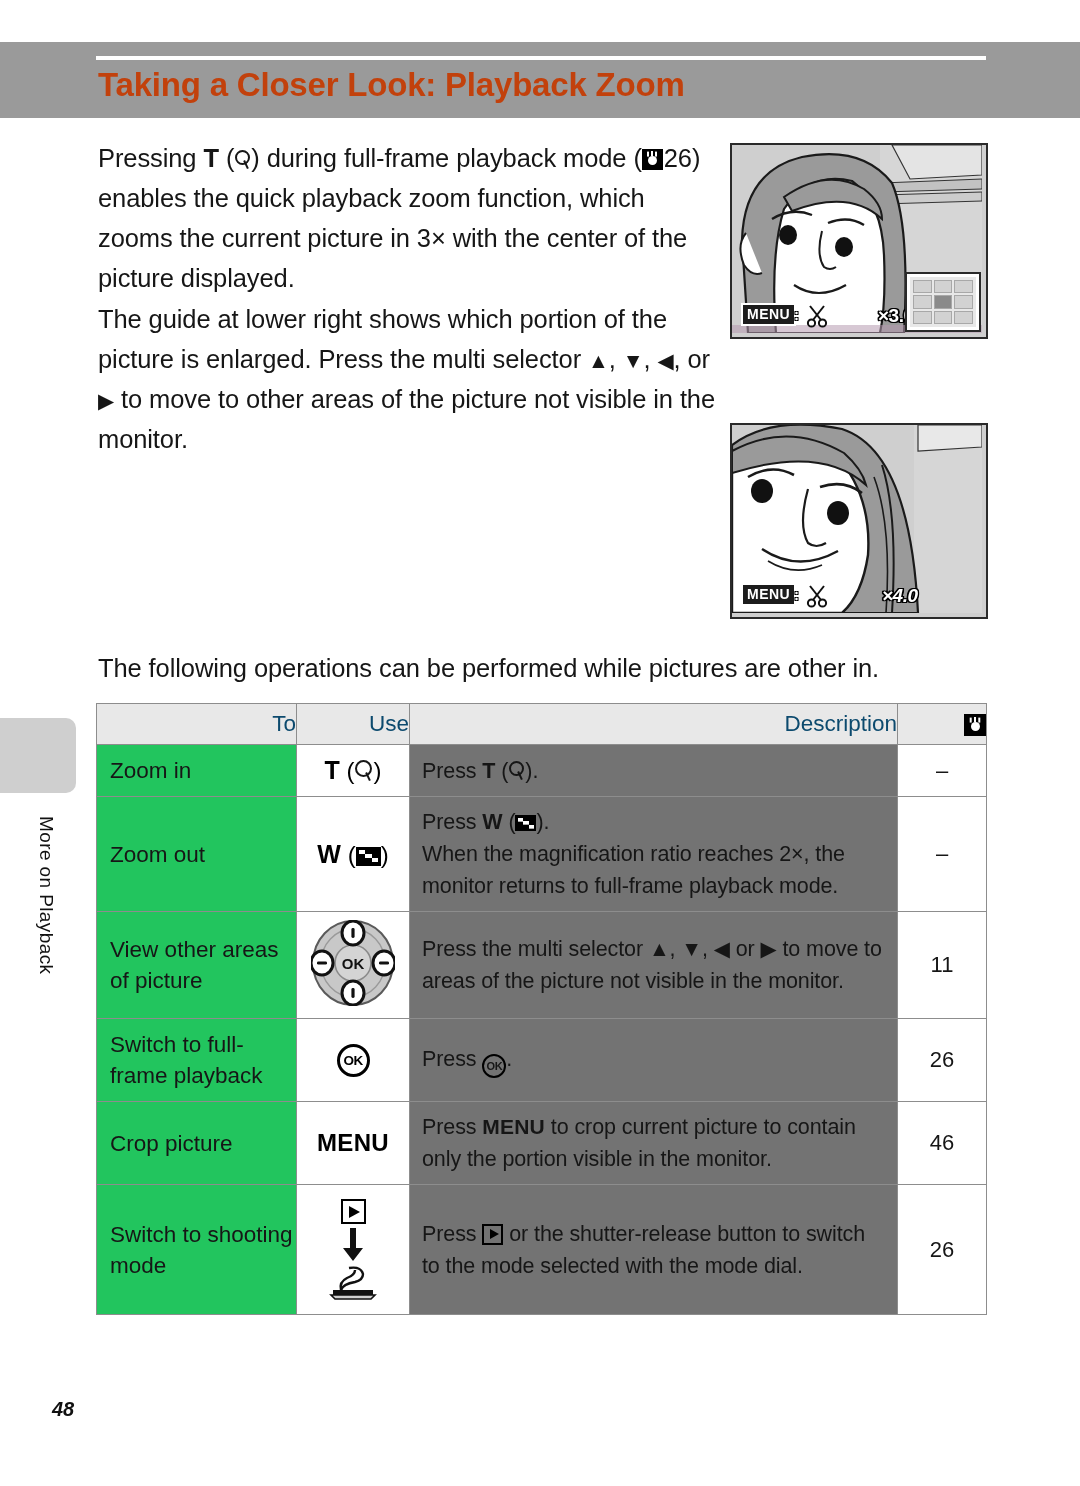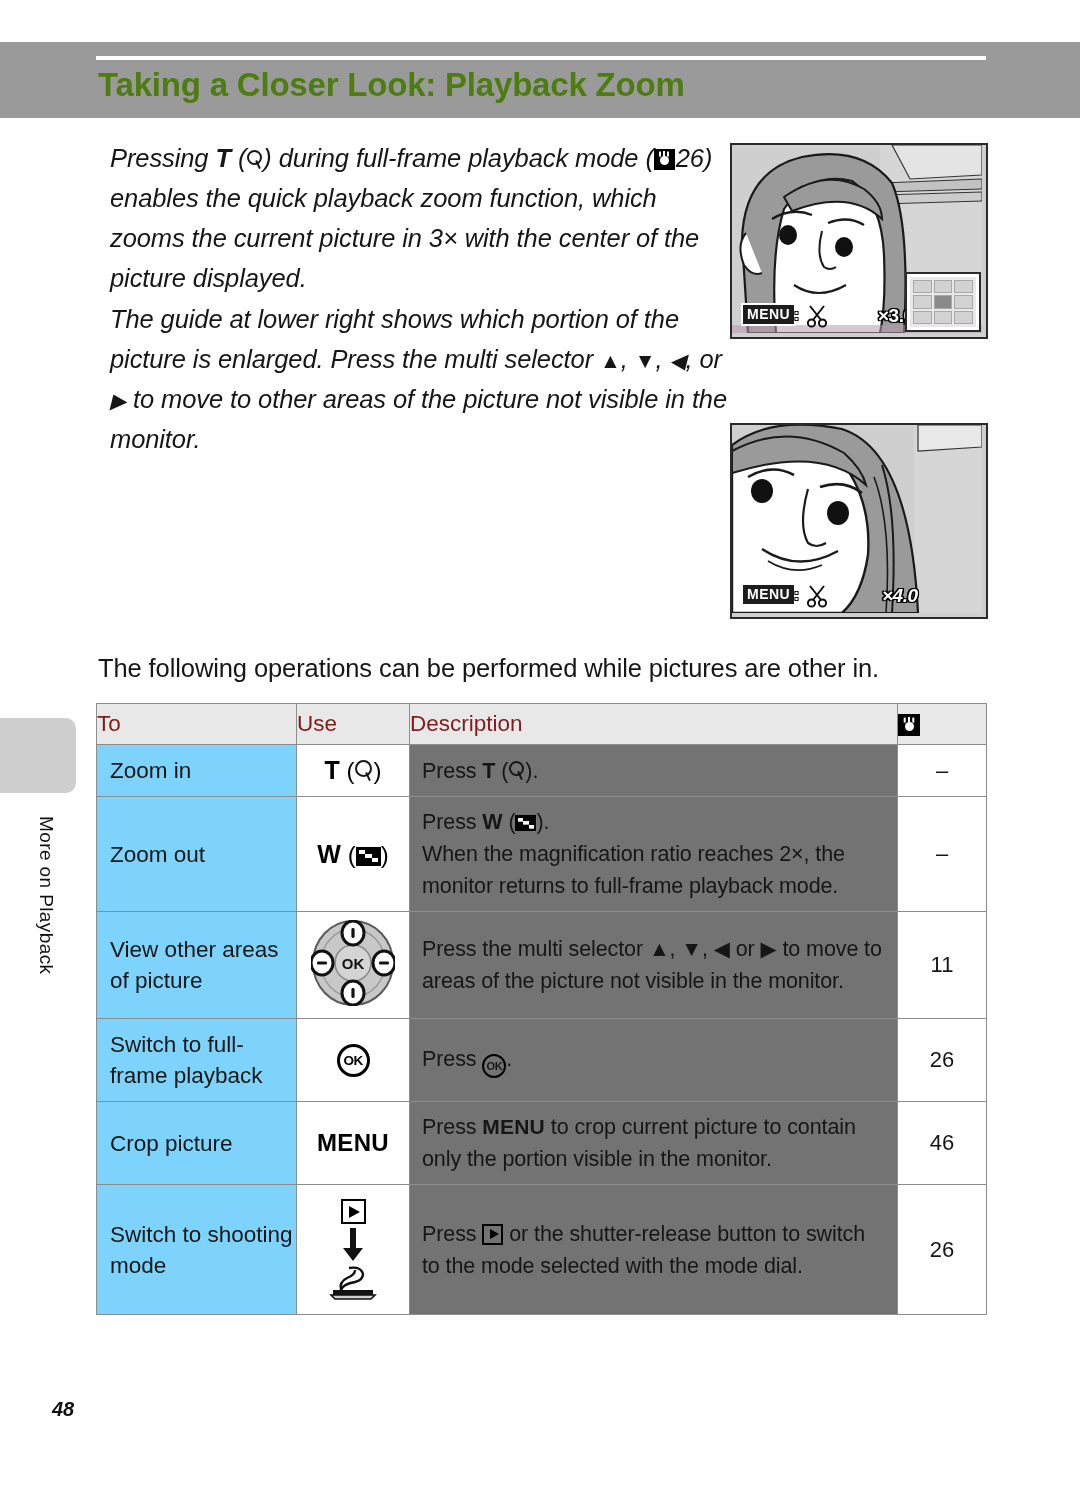--- a/index.html
+++ b/index.html
@@ -28,21 +28,21 @@
     left: 96px; top: 56px;
     width: 890px; height: 4px;
     background: #ffffff;
   }
   .page-title {
     position: absolute;
     left: 98px; top: 66px;
     font-size: 33px;
     font-weight: bold;
     letter-spacing: -0.2px;
-    color: #4d7c0f;
+    color: #c2410c;
     white-space: nowrap;
   }
 
   
   .side-tab-block {
     position: absolute;
     left: -18px; top: 718px;
     width: 94px; height: 75px;
     background: #cfcfcf;
     border-radius: 10px;
@@ -55,23 +55,22 @@
     color: #111;
     writing-mode: vertical-rl;
     text-orientation: mixed;
     white-space: nowrap;
     letter-spacing: 0.4px;
   }
 
   
   .text-col {
     position: absolute;
-    left: 110px; top: 138px;
+    left: 98px; top: 138px;
     width: 620px;
-    font-style: italic;
   }
   .para {
     font-size: 25.5px;
     line-height: 40px;
     color: #161616;
     margin: 0 0 1px 0;
     letter-spacing: -0.1px;
   }
   .intro-line {
     position: absolute;
@@ -200,30 +199,30 @@
   .ops-table td, .ops-table th {
     border: 1.6px solid #8d8d8d;
     padding: 0;
     vertical-align: middle;
     font-weight: normal;
   }
   .ops-table thead th {
     background: #e8e8e8;
     height: 40px;
     font-size: 22.5px;
-    text-align: left;
-    color: #7f1d1d;
+    text-align: right;
+    color: #0c4a6e;
   }
   .col-to    { width: 200px; }
   .col-use   { width: 113px; }
   .col-desc  { width: 488px; }
   .col-ref   { width: 89px; }
 
   td.cell-to {
-    background: #7dd3fc;
+    background: #22c55e;
     font-size: 22.5px;
     padding: 10px 0 10px 13px;
     color: #161616;
     line-height: 31px;
   }
   td.cell-use {
     background: #ffffff;
     text-align: center;
     padding: 8px 0;
   }

